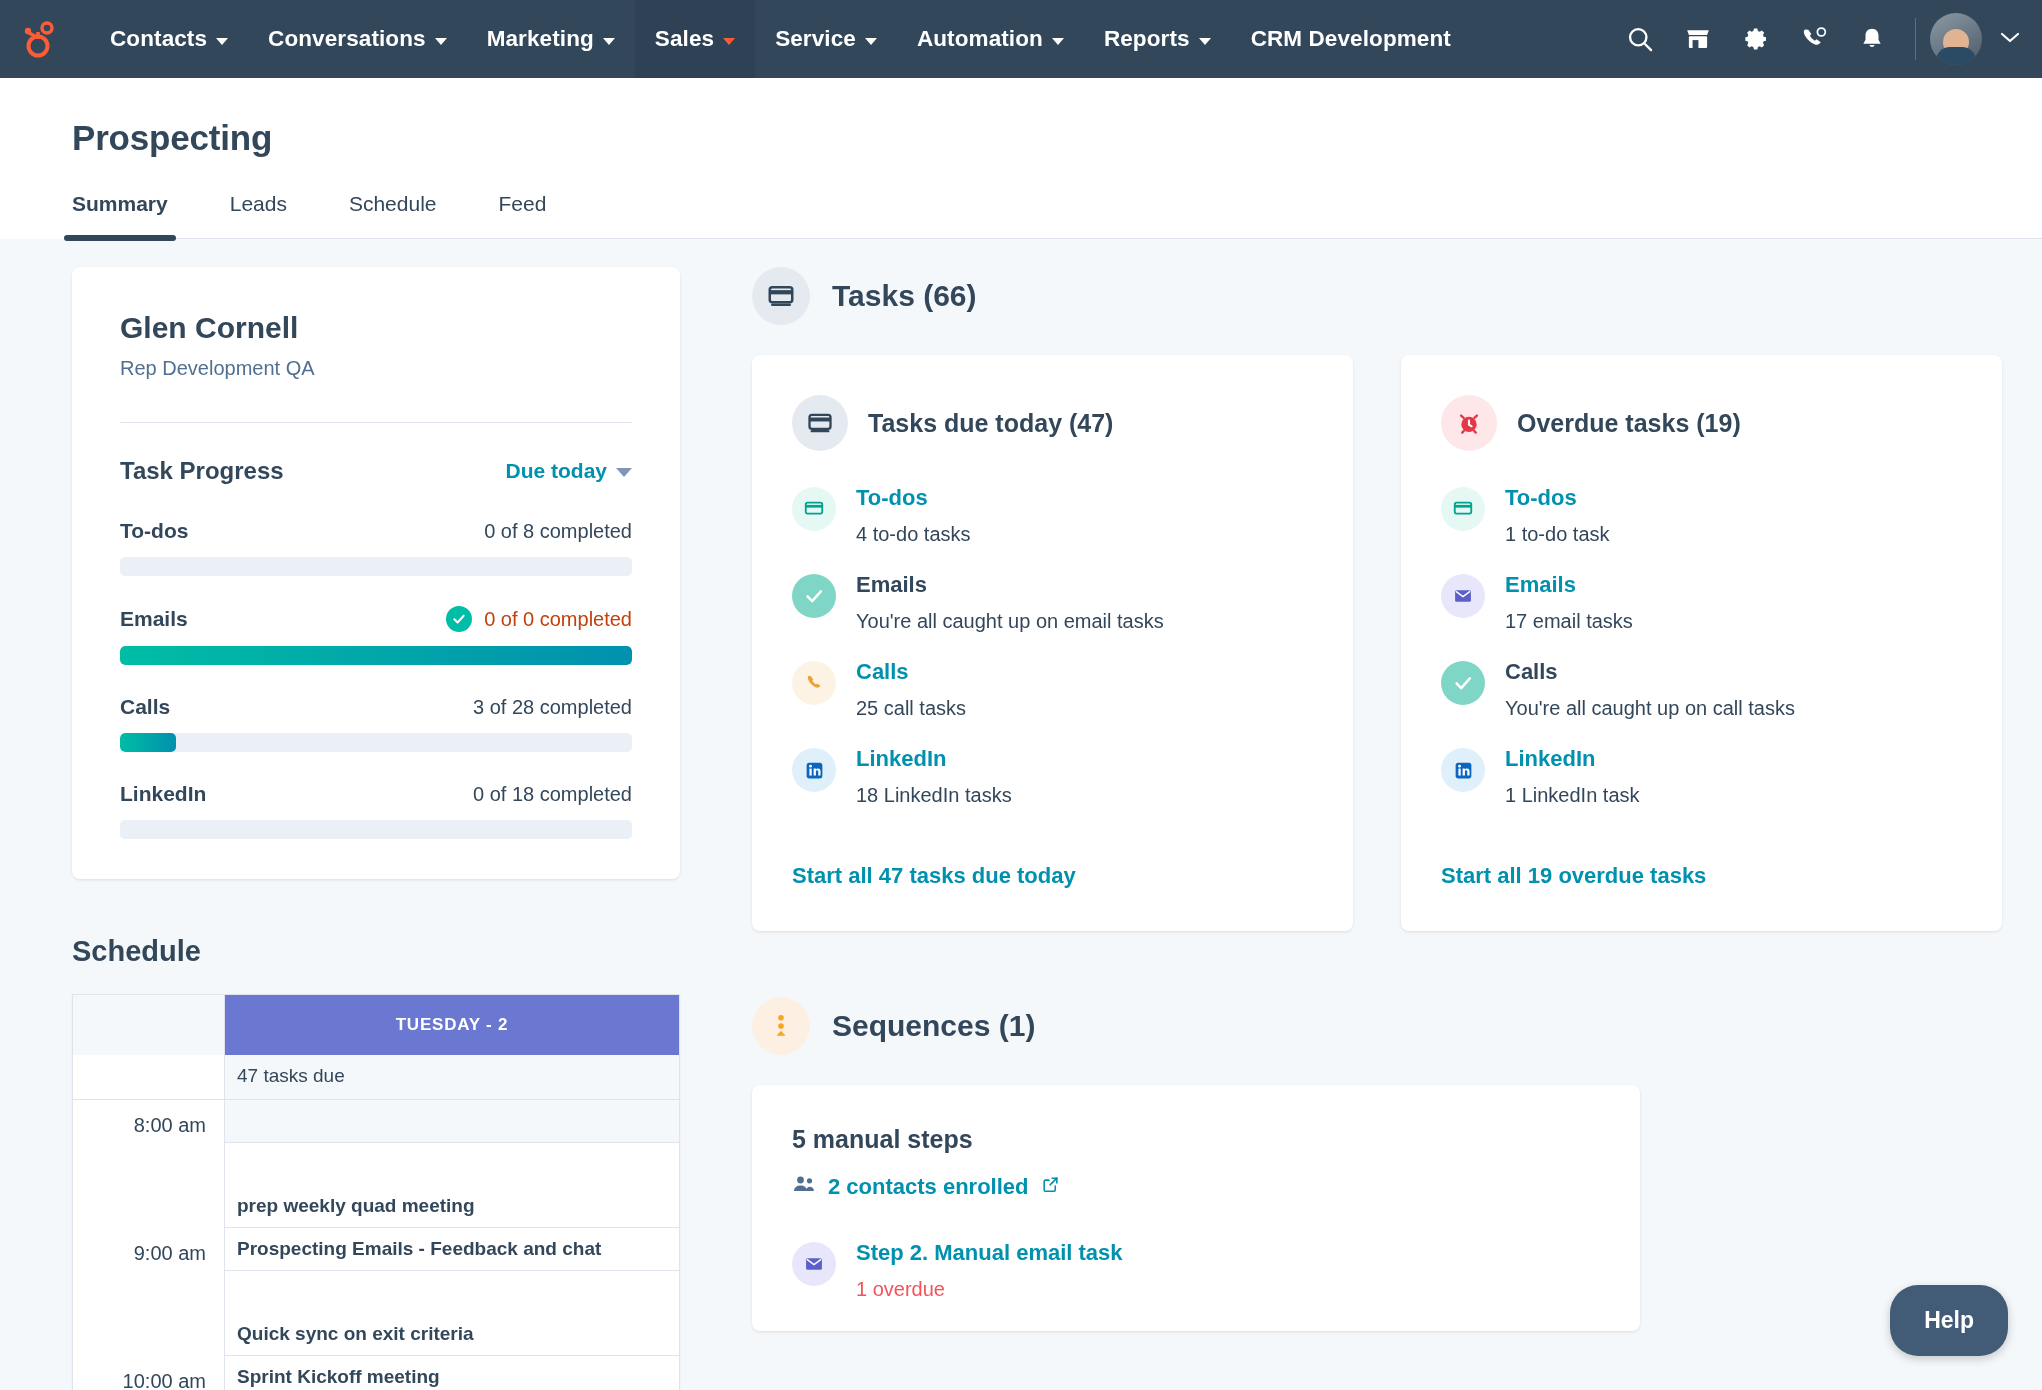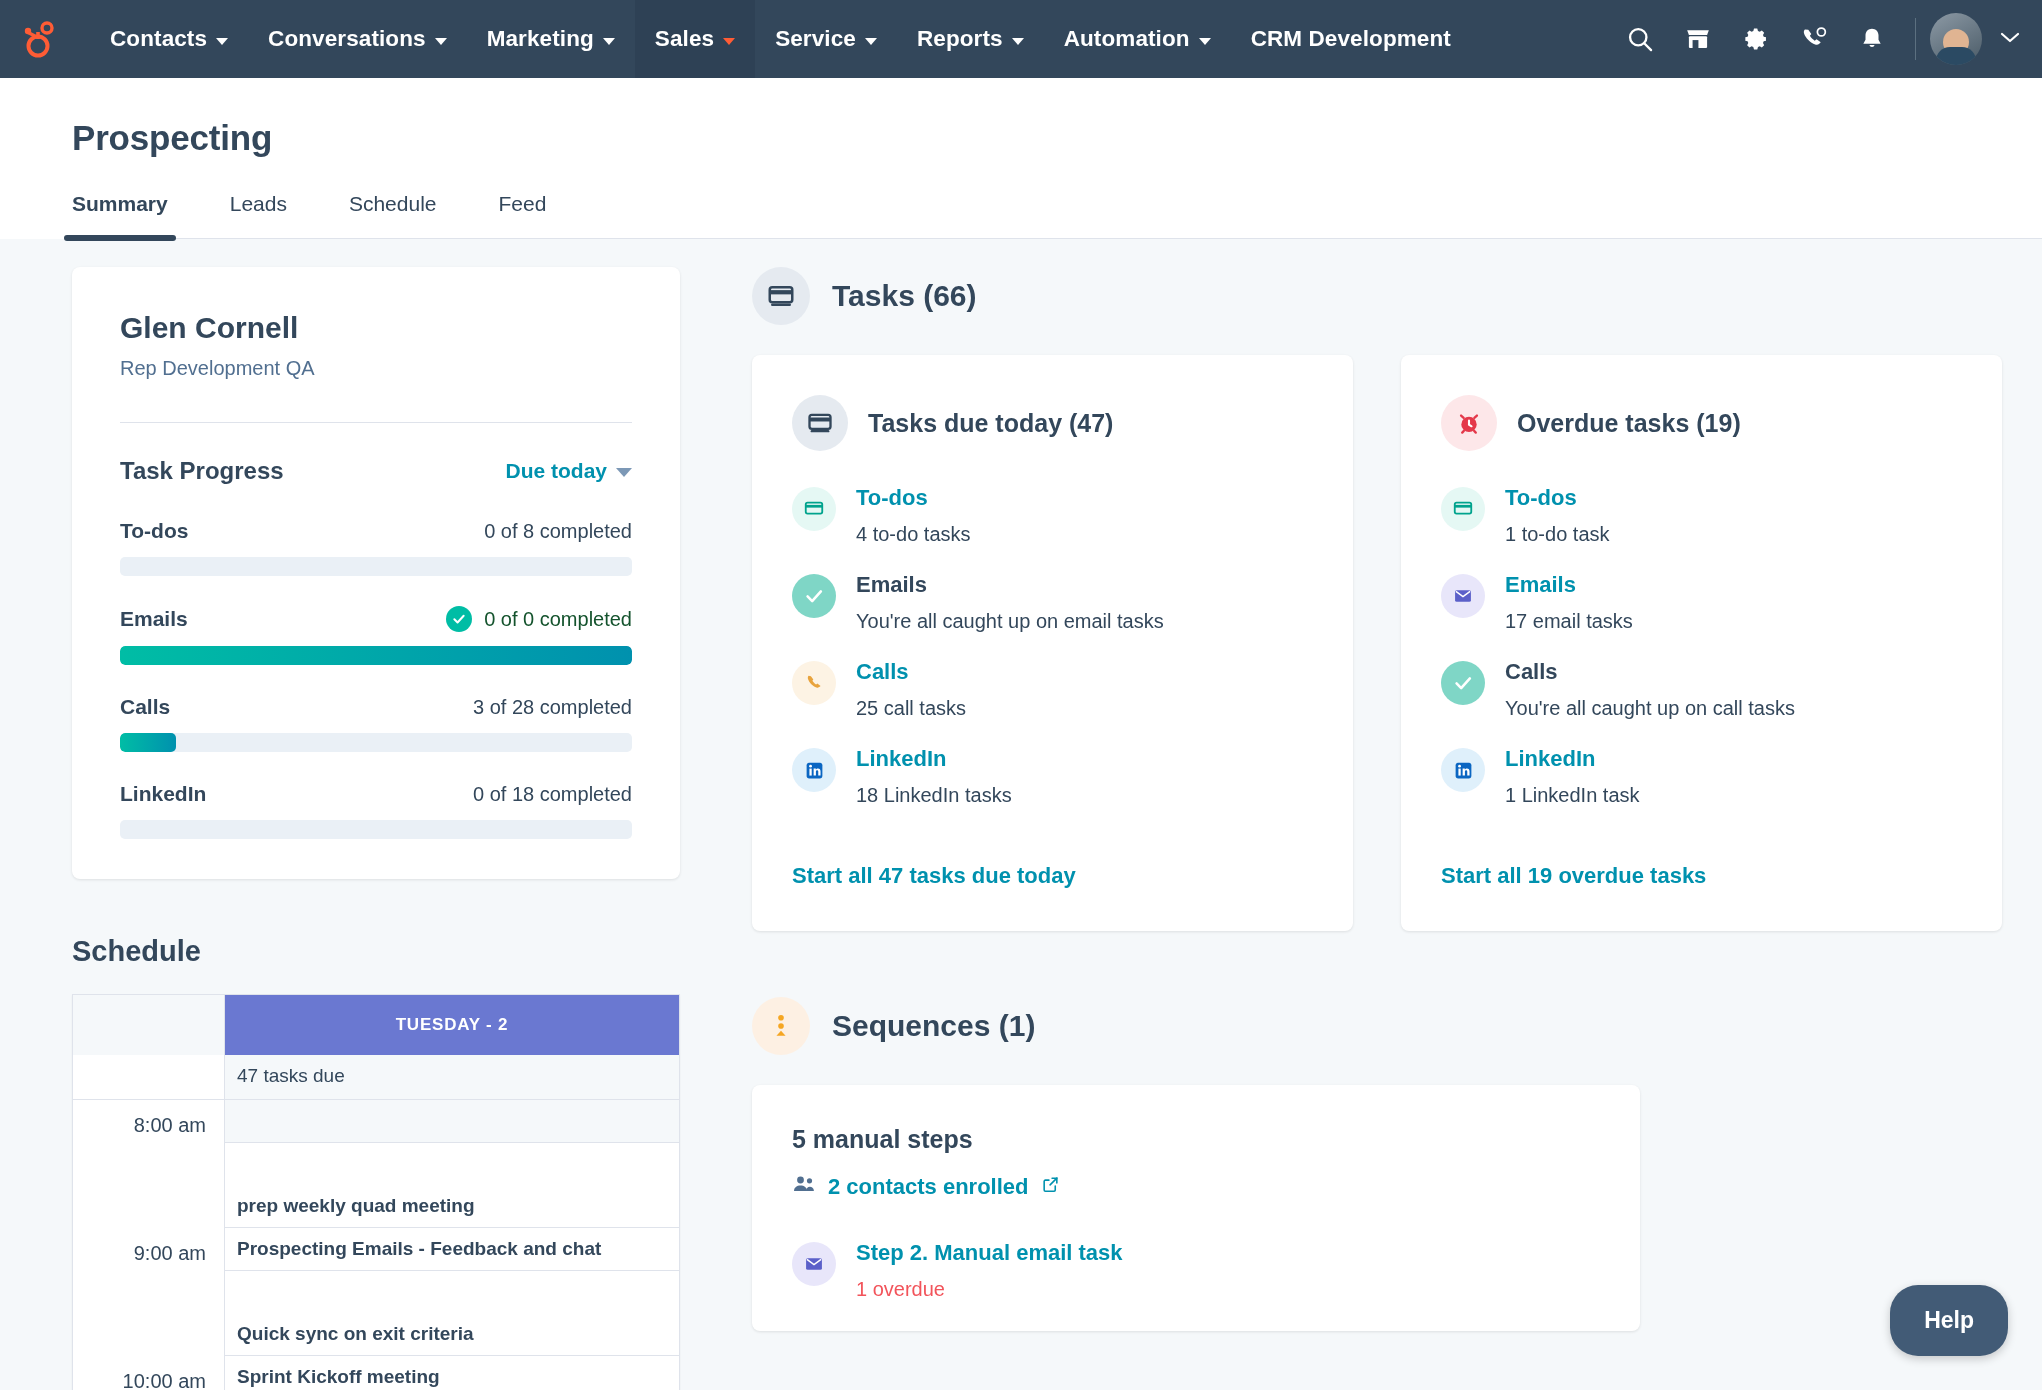--- a/index.html
+++ b/index.html
@@ -97,21 +97,21 @@
     font-size: 21px; font-weight: 700; color:#0091ae; cursor:pointer;
     display:flex; align-items:center; gap:9px;
   }
   .prog-filter .caret {
     width:0;height:0;border-left:8px solid transparent;border-right:8px solid transparent;
     border-top:9px solid #7c98b6; margin-top:3px;
   }
   .prog-row { display:flex; align-items:center; justify-content:space-between; margin-bottom: 14px; }
   .prog-label { font-size: 21px; font-weight: 700; color:#33475b; }
   .prog-count { font-size: 20px; color:#33475b; display:flex; align-items:center; gap:12px; }
-  .prog-count.done { color:#14532d; }
+  .prog-count.done { color:#c2410c; }
   .tick {
     width:26px;height:26px;border-radius:50%;background:#00bda5;
     display:flex;align-items:center;justify-content:center;flex:0 0 26px;
   }
   .track { height: 19px; background:#eaf0f6; border-radius: 5px; margin-bottom: 30px; overflow:hidden; }
   .fill { height:100%; background: linear-gradient(90deg,#00bda5 0%, #0091ae 100%); border-radius:5px; }
 
   
   .sched-title { font-size: 29px; font-weight:700; color:#33475b; margin: 56px 0 26px; }
   .sched {
@@ -219,25 +219,25 @@
     </div>
     <div class="navitem active">
       <span>Sales</span>
       <i class="chev"></i>
     </div>
     <div class="navitem">
       <span>Service</span>
       <i class="chev"></i>
     </div>
     <div class="navitem">
+      <span>Automation</span>
+      <i class="chev"></i>
+    </div>
+    <div class="navitem">
       <span>Reports</span>
-      <i class="chev"></i>
-    </div>
-    <div class="navitem">
-      <span>Automation</span>
       <i class="chev"></i>
     </div>
     <div class="navitem">
       <span>CRM Development</span>
     </div>
   </div>
 
   <div class="nav-right">
     <div class="navicon">
       <svg width="28" height="28" viewBox="0 0 24 24" fill="none" stroke="#fff" stroke-width="2">

